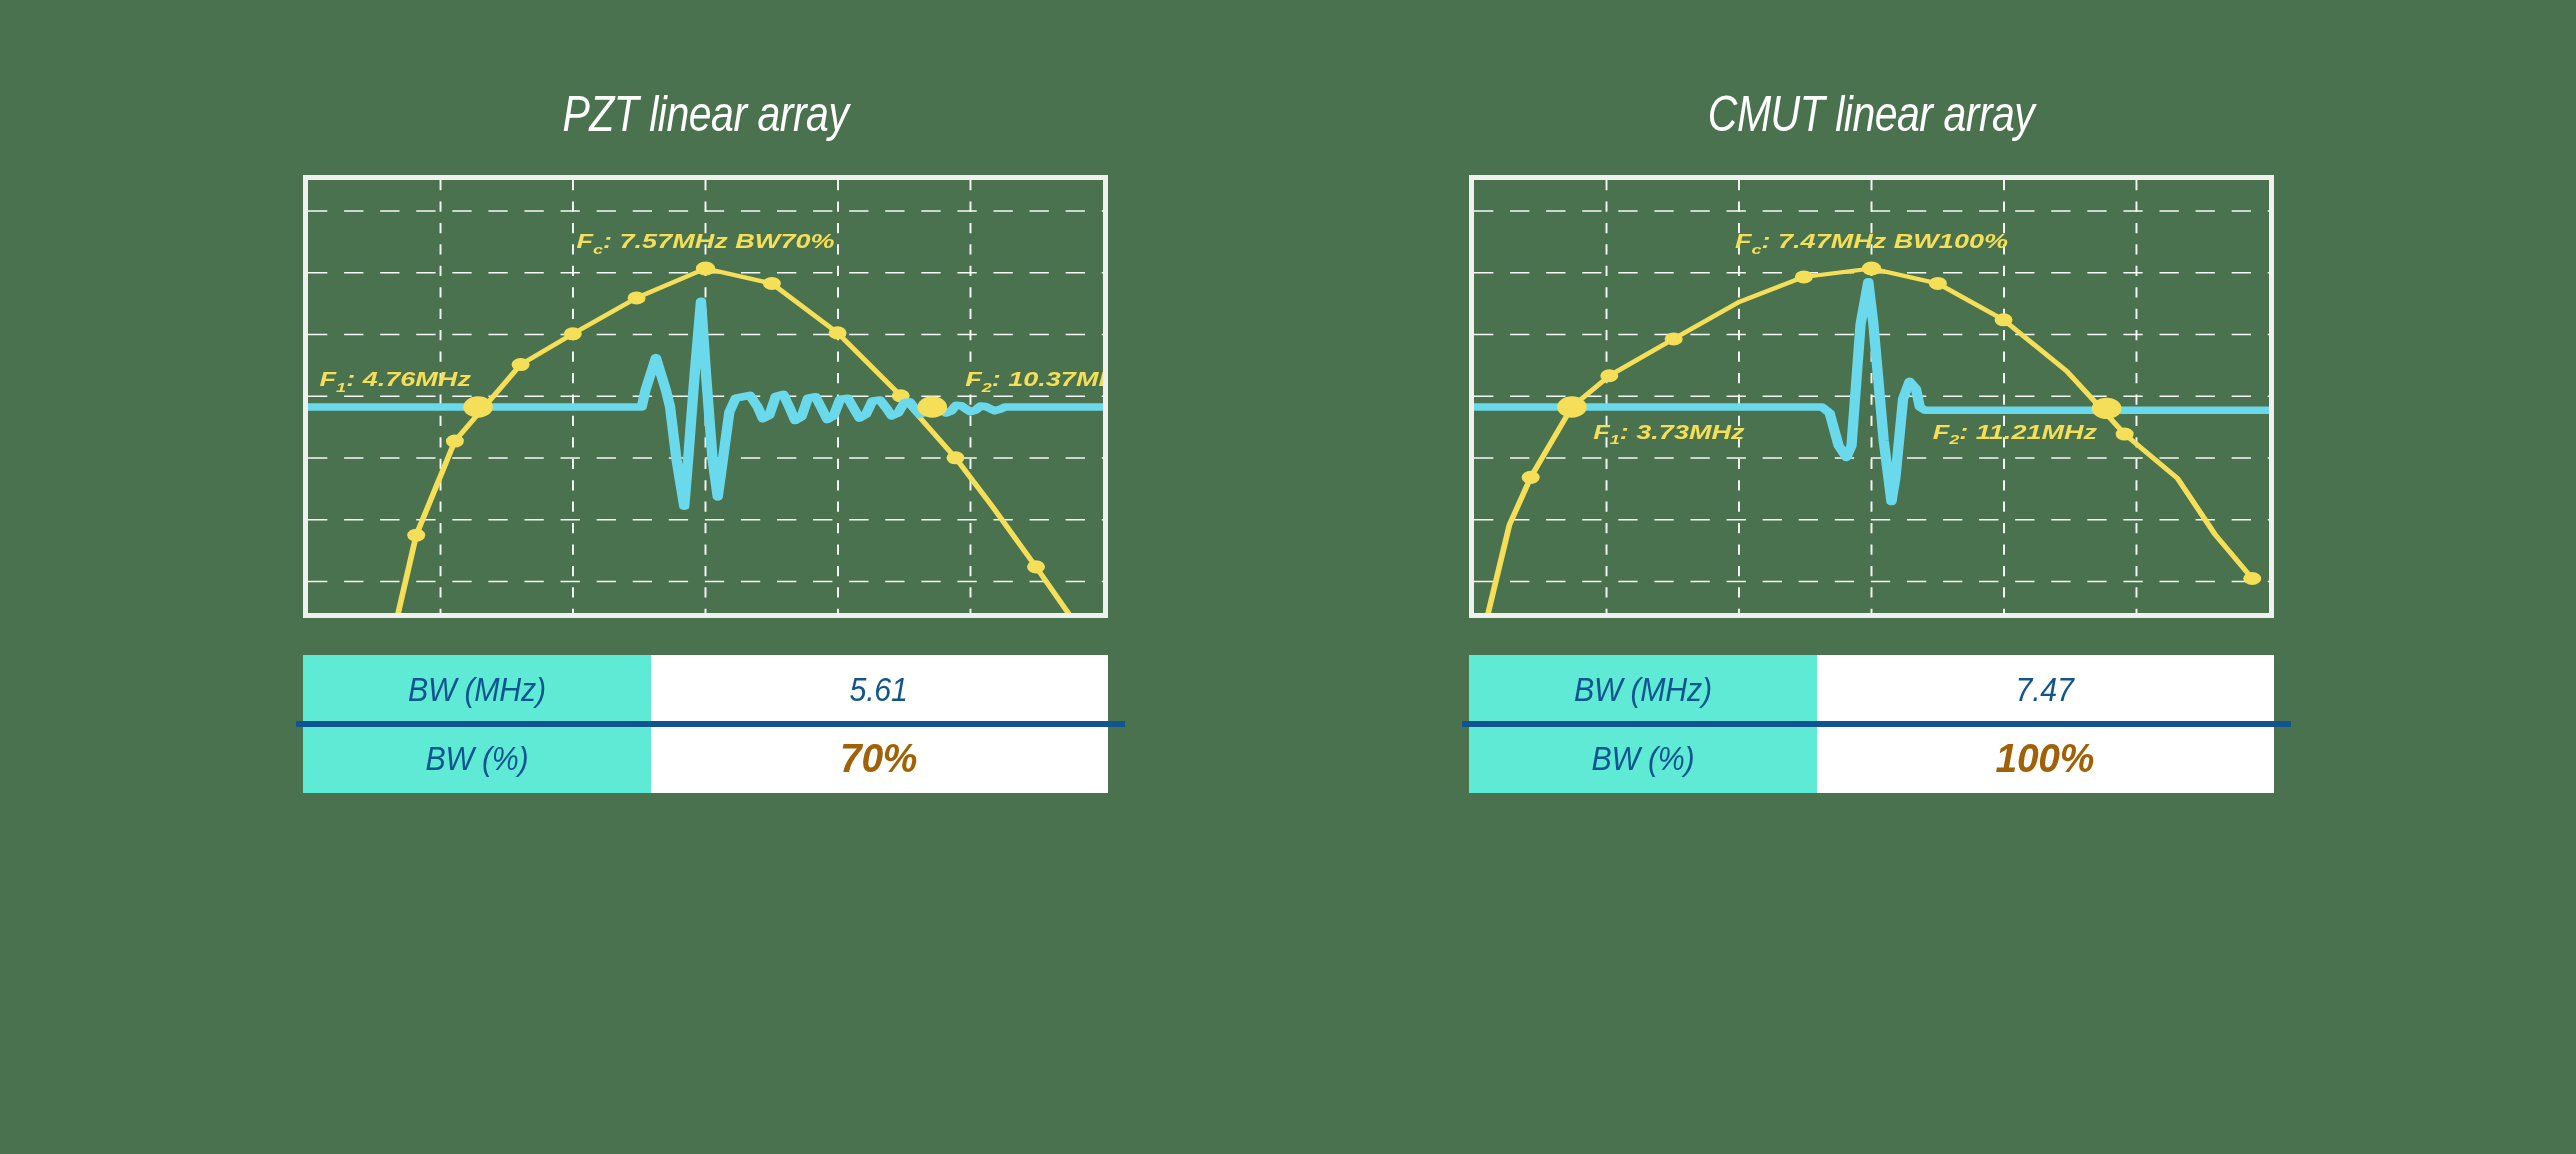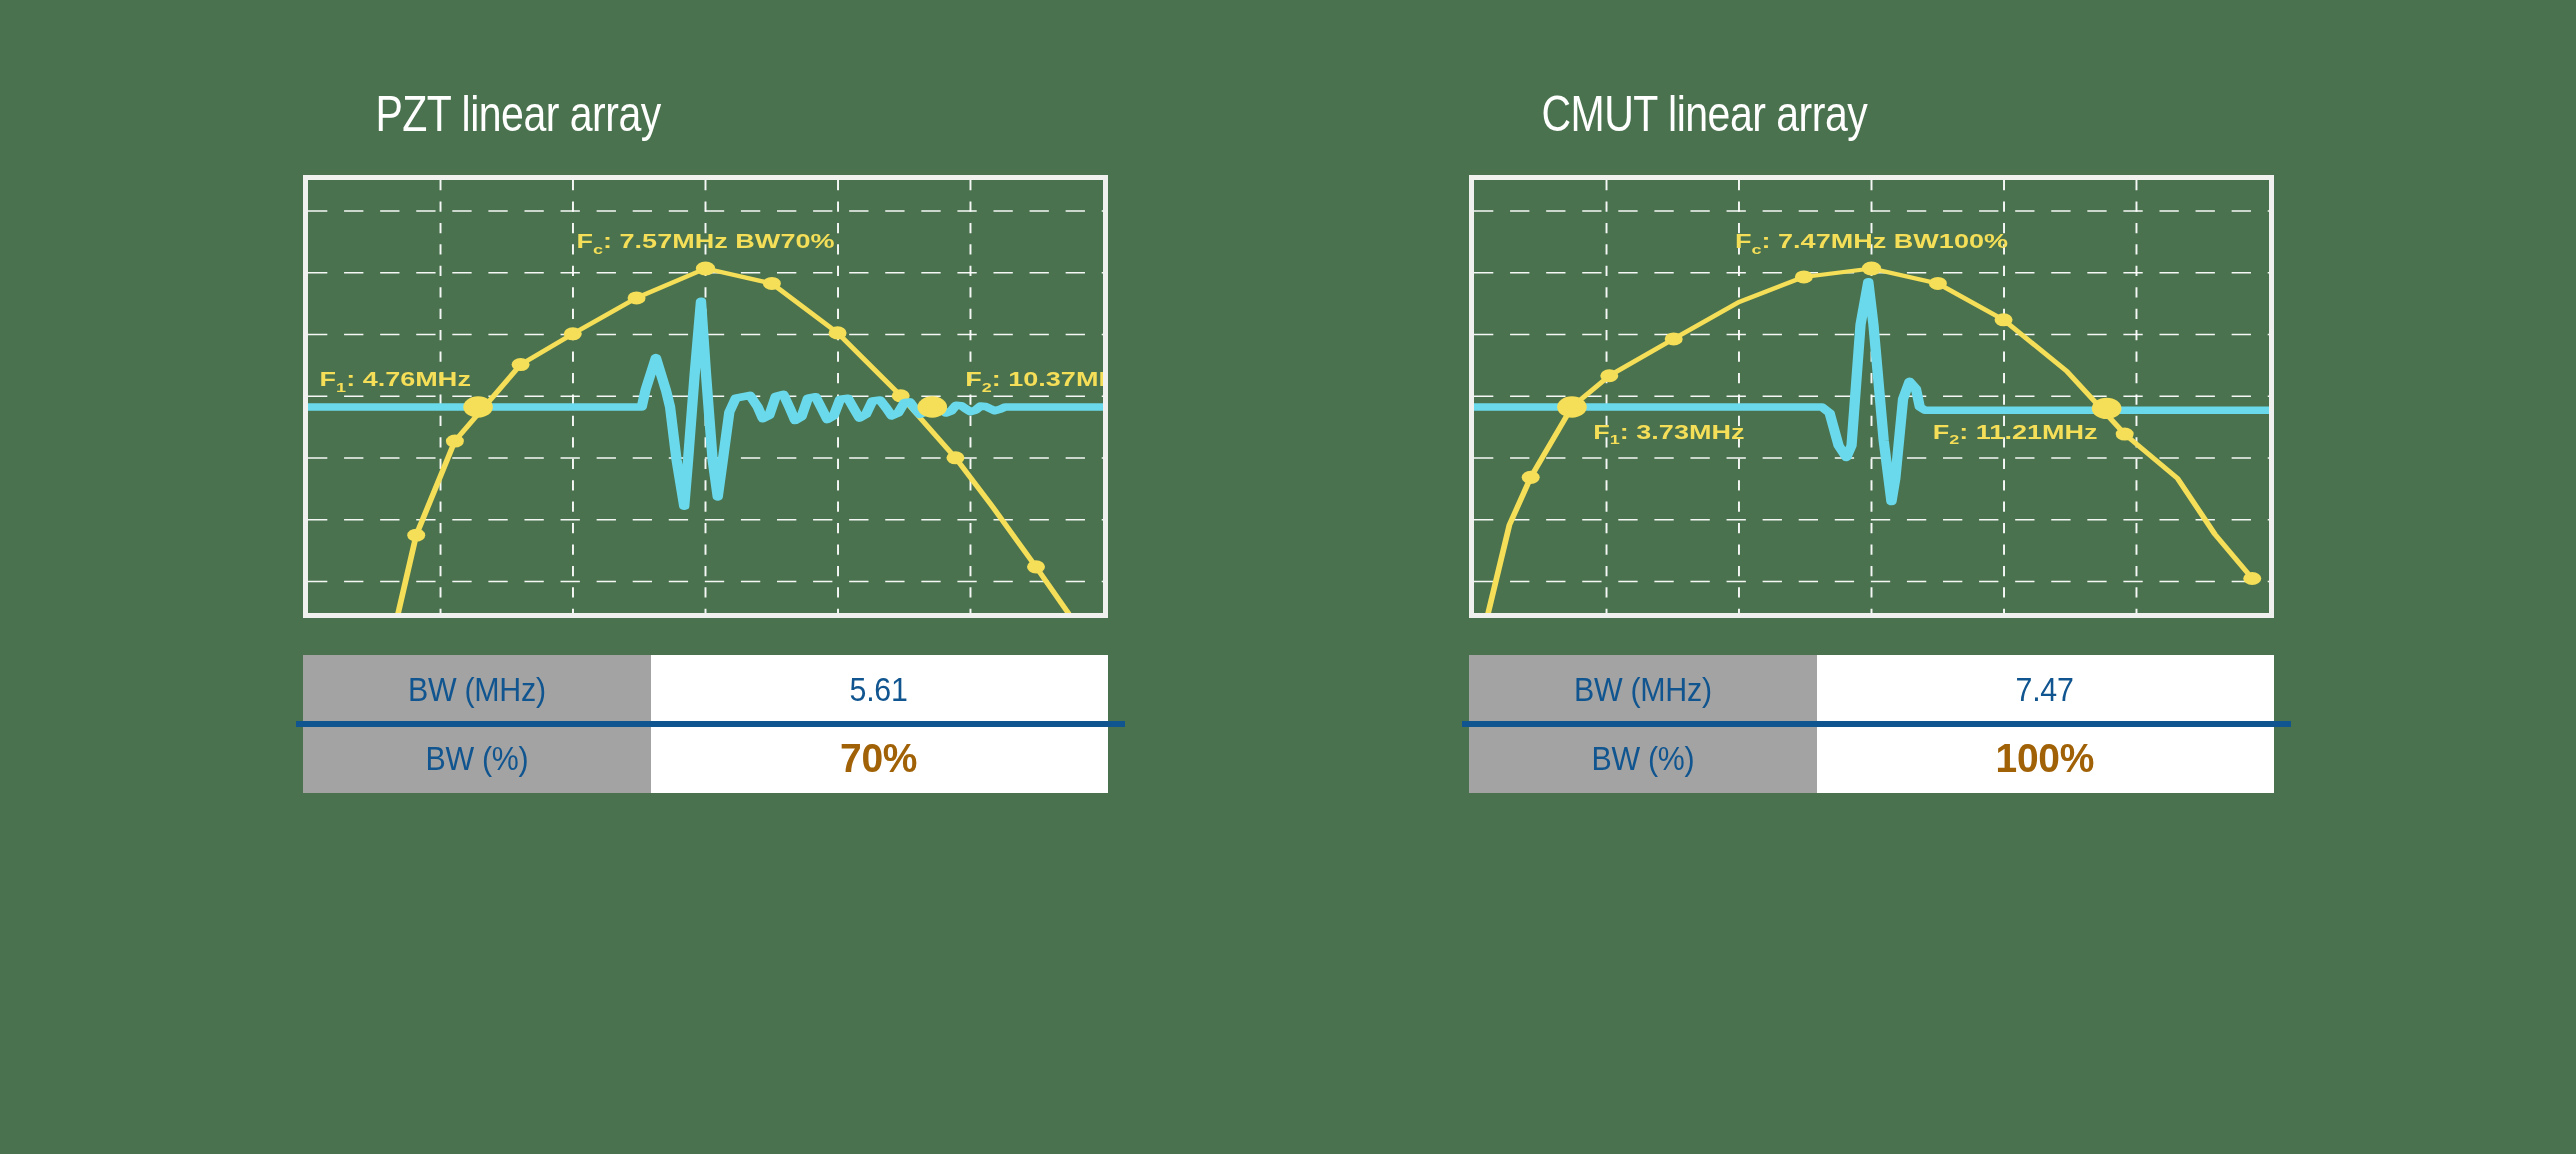--- a/index.html
+++ b/index.html
@@ -8,21 +8,21 @@
     background:#4A724E;
     font-family:"Liberation Sans", sans-serif;
     overflow:hidden;
     position:relative;
   }
   .panels{
     position:absolute;left:0;top:0;width:2576px;height:1154px;
     display:flex;justify-content:center;align-items:flex-start;
     gap:361px;
   }
-  .panel{width:805px;display:flex;flex-direction:column;}
+  .panel{width:805px;display:flex;flex-direction:column;align-items:center;font-style:italic;}
 
   .panel-title{
     color:#FFFFFF;
     font-size:50px;
     font-weight:400;
     letter-spacing:-0.6px;
     margin-top:89px;
     margin-bottom:0;
     white-space:nowrap;
     transform:scaleX(0.82);
@@ -53,21 +53,21 @@
   .bw-table td{
     height:69px;
     padding:0;
     text-align:center;
     vertical-align:middle;
     font-size:33px;
     color:#10558F;
     letter-spacing:-0.3px;
   }
   .bw-table td.hdr{
-    background:#a3a3a3;
+    background:#5eead4;
     width:348px;
     transform-origin:center;
   }
   .bw-table td.val{
     background:#FFFFFF;
     width:457px;
   }
   .bw-table td.val.pct{
     color:#a16207;
     font-weight:bold;

